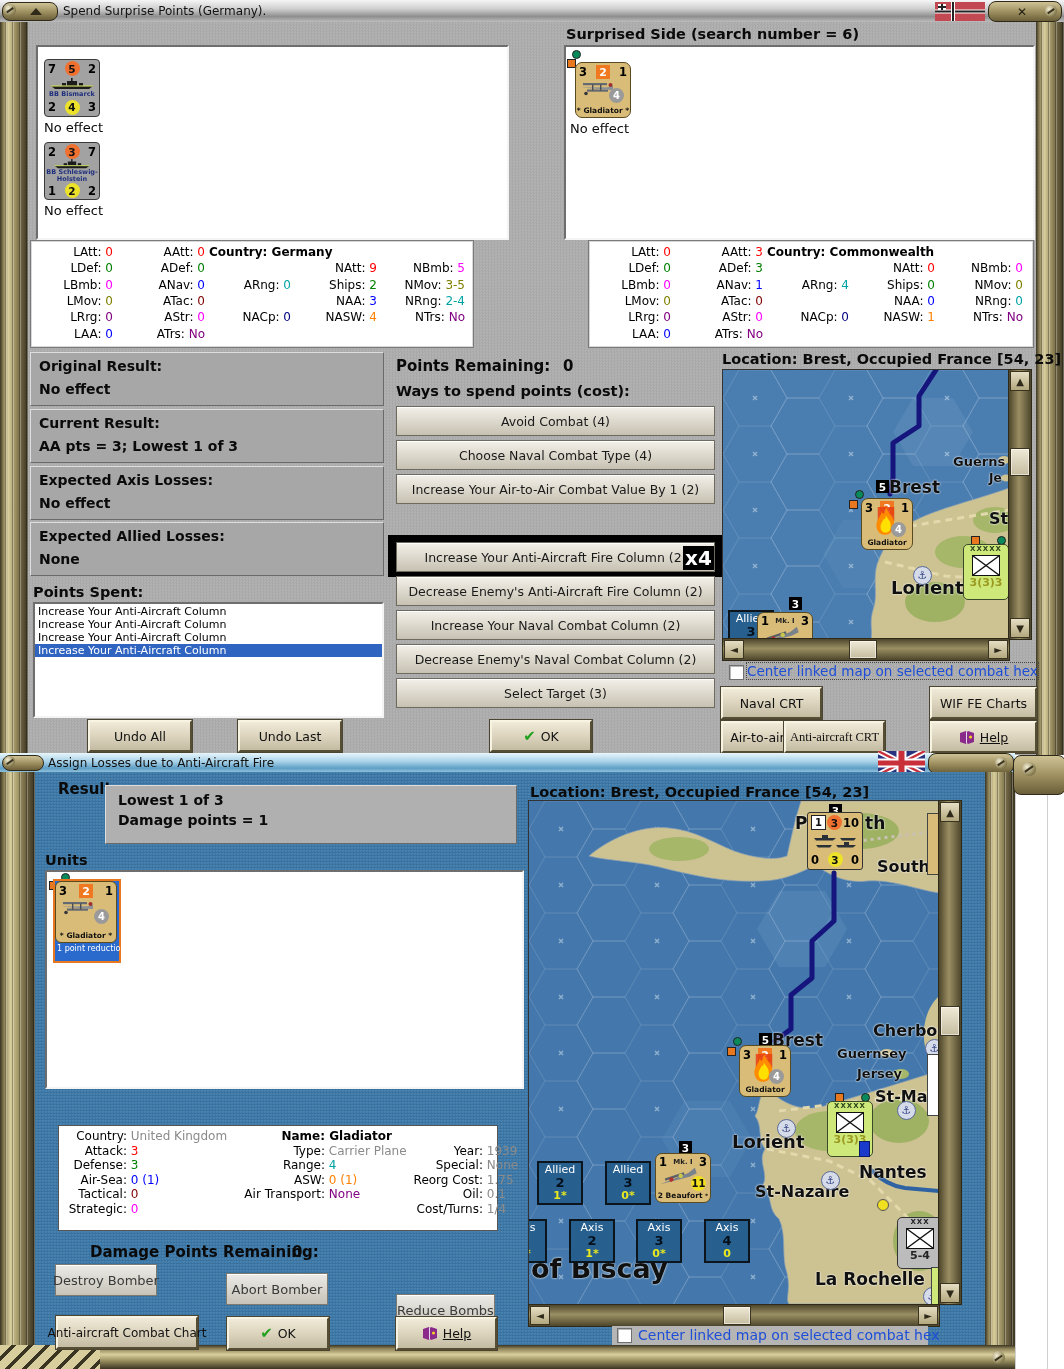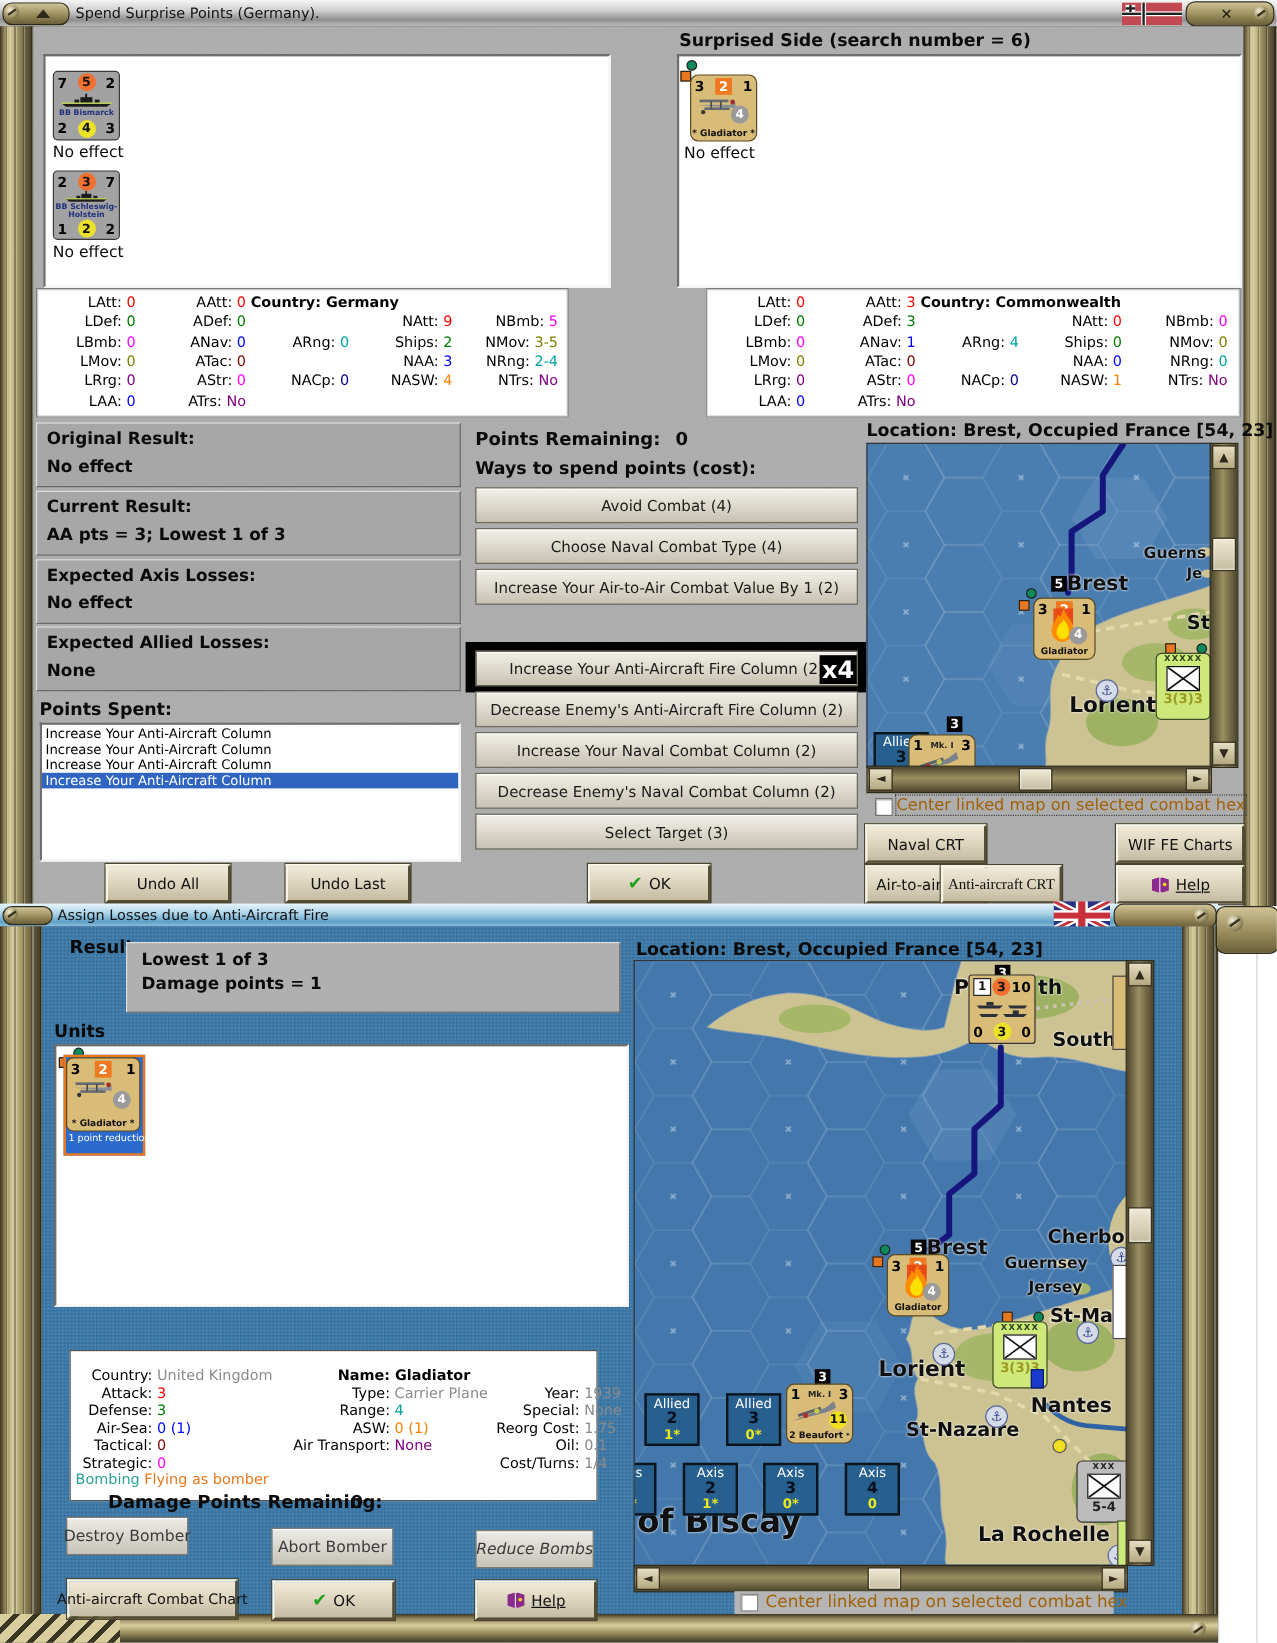--- a/index.html
+++ b/index.html
@@ -33,21 +33,21 @@
   .psitem.sel{background:#2f64c0;color:#fff;}
   
   .btn-flat{display:flex;align-items:center;justify-content:center;background:linear-gradient(180deg,#f3f0ea 0%,#ddd9cd 50%,#c6c1b2 100%);border:1px solid #6e6a5e;box-shadow:inset 0 1px 0 #fff;font-size:12.5px;color:#1a1a1a;white-space:nowrap;}
   .btn-tan{display:flex;align-items:center;justify-content:center;gap:5px;background:linear-gradient(180deg,#f0ead8 0%,#dcd4bd 50%,#c3bba2 100%);border:2px solid;border-color:#f8f4e4 #564e34 #564e34 #f8f4e4;box-shadow:0 0 0 1px #4a4430;font-size:12.5px;color:#111;white-space:nowrap;}
   .btn-gray{display:flex;align-items:center;justify-content:center;background:linear-gradient(180deg,#ecebe7 0%,#d6d3cb 60%,#c7c3b9 100%);border:1px solid #7e7a70;box-shadow:inset 0 1px 0 #fff;font-size:13px;color:#3a3a3a;white-space:nowrap;}
   .check{color:#1fa11f;font-weight:bold;font-size:15px;line-height:1;}
   .annotate-wrap{background:#000;}
   .annotate-x4{position:absolute;color:#fff;font-weight:bold;font-size:20px;font-family:"DejaVu Sans",sans-serif;}
   
   .cb{width:13px;height:13px;background:#fff;border:1px solid #707070;box-shadow:inset 1px 1px 0 #b8b8b8;}
-  .cb-label{font-size:13.5px;color:#a16207;white-space:nowrap;}
+  .cb-label{font-size:13.5px;color:#1d4ed8;white-space:nowrap;}
   .dotted{outline:1px dotted #444;}
   .cb-strip{background:#b5b5b5;}
   
   .map{overflow:hidden;background:#4a7db0;border:1px solid #333;}
   .mlabel{position:absolute;font-weight:bold;color:#101010;white-space:nowrap;text-shadow:0 0 2px rgba(255,255,255,.75),0 0 2px rgba(255,255,255,.75);}
   .badge{position:absolute;background:#000;color:#fff;font-size:10.5px;font-weight:bold;width:13px;height:13px;display:flex;align-items:center;justify-content:center;}
   .anchor{position:absolute;width:17px;height:17px;border-radius:50%;background:#d5dbe9;border:1px solid #5a6a9a;color:#3a4a8a;font-size:11px;display:flex;align-items:center;justify-content:center;}
   .portflag{position:absolute;width:9px;height:14px;background:#1a3acc;border:1px solid #0a1a66;}
   .ydot{position:absolute;width:10px;height:10px;border-radius:50%;background:#f0e020;border:1px solid #555;}
   .sliver{position:absolute;border:1px solid #444;}
@@ -83,21 +83,21 @@
   .hqbox{width:26px;height:19px;background:#fff;border:1px solid #111;margin:1px auto;position:relative;}
   .hqbox svg{position:absolute;inset:0;}
   .hqlab{font-size:11px;font-weight:bold;color:#9a9a20;line-height:12px;}
   .hq.gy .hqlab{color:#222;}
   .stack{background:#d9bc77;border:1px solid #333;border-radius:3px;display:flex;flex-direction:column;justify-content:space-between;padding:2px 0;}
   .dot{position:absolute;}
   .unitwrap{position:absolute;}
   .redstrip{background:#2a6acc;color:#fff;font-size:8px;padding:1px 2px;white-space:nowrap;}
   .fx{font-size:13px;color:#0a0a0a;position:absolute;white-space:nowrap;}
   
-  .details{background:#fff;border:1px solid #555;font-size:12px;line-height:14.5px;padding:13px 4px;}
+  .details{background:#fff;border:1px solid #555;font-size:12px;line-height:14.5px;padding:3px 4px;}
   .dcell{display:inline-block;vertical-align:top;white-space:nowrap;}
   .dlab{display:inline-block;text-align:right;color:#000;}
   .dval{color:#000;}
   .flagsvg{position:absolute;}
 </style>
 </head>
 <body>
 
 <div class="abs" style="left:0;top:0;width:1064px;height:755px;">
 
@@ -478,29 +478,28 @@
       </div>
     </div>
 
   <div class="abs details" id="details-panel" style="left:58px;top:372px;width:430px;height:98px;">
       <div style="white-space: nowrap;"><div class="dcell" style="width: 150px;"><span class="dlab" style="width: 64px;">Country:</span><span class="dval" style="color: rgb(138, 138, 138);"> United Kingdom</span></div><div class="dcell" style="width: 186px;"><span class="dlab" style="width: 112px; font-weight: bold;">Name:</span><span class="dval" style="color: rgb(0, 0, 0); font-weight: bold;"> Gladiator</span></div></div>
       <div style="white-space: nowrap;"><div class="dcell" style="width: 150px;"><span class="dlab" style="width: 64px;">Attack:</span><span class="dval" style="color: rgb(255, 0, 0);"> 3</span></div><div class="dcell" style="width: 186px;"><span class="dlab" style="width: 112px;">Type:</span><span class="dval" style="color: rgb(138, 138, 138);"> Carrier Plane</span></div><div class="dcell" style="width: 92px;"><span class="dlab" style="width: 84px;">Year:</span><span class="dval" style="color: rgb(138, 138, 138);"> 1939</span></div></div>
       <div style="white-space: nowrap;"><div class="dcell" style="width: 150px;"><span class="dlab" style="width: 64px;">Defense:</span><span class="dval" style="color: rgb(0, 128, 0);"> 3</span></div><div class="dcell" style="width: 186px;"><span class="dlab" style="width: 112px;">Range:</span><span class="dval" style="color: rgb(0, 163, 163);"> 4</span></div><div class="dcell" style="width: 92px;"><span class="dlab" style="width: 84px;">Special:</span><span class="dval" style="color: rgb(138, 138, 138);"> None</span></div></div>
       <div style="white-space: nowrap;"><div class="dcell" style="width: 150px;"><span class="dlab" style="width: 64px;">Air-Sea:</span><span class="dval" style="color: rgb(0, 0, 255);"> 0 (1)</span></div><div class="dcell" style="width: 186px;"><span class="dlab" style="width: 112px;">ASW:</span><span class="dval" style="color: rgb(255, 128, 0);"> 0 (1)</span></div><div class="dcell" style="width: 92px;"><span class="dlab" style="width: 84px;">Reorg Cost:</span><span class="dval" style="color: rgb(138, 138, 138);"> 1.75</span></div></div>
       <div style="white-space: nowrap;"><div class="dcell" style="width: 150px;"><span class="dlab" style="width: 64px;">Tactical:</span><span class="dval" style="color: rgb(128, 0, 0);"> 0</span></div><div class="dcell" style="width: 186px;"><span class="dlab" style="width: 112px;">Air Transport:</span><span class="dval" style="color: rgb(128, 0, 128);"> None</span></div><div class="dcell" style="width: 92px;"><span class="dlab" style="width: 84px;">Oil:</span><span class="dval" style="color: rgb(138, 138, 138);"> 0.1</span></div></div>
       <div style="white-space: nowrap;"><div class="dcell" style="width: 150px;"><span class="dlab" style="width: 64px;">Strategic:</span><span class="dval" style="color: rgb(255, 0, 255);"> 0</span></div><div class="dcell" style="width: 186px;"></div><div class="dcell" style="width: 92px;"><span class="dlab" style="width: 84px;">Cost/Turns:</span><span class="dval" style="color: rgb(138, 138, 138);"> 1/4</span></div></div>
-      <div><span style="color: rgb(42, 161, 152);">Bombing</span><span style="color: rgb(232, 120, 32);"> Flying as bomber</span></div>
     </div>
 
   <div class="abs heading" style="left:90px;top:490px;font-size:15px;">Damage Points Remaining:</div>
   <div class="abs heading" style="left:292px;top:490px;font-size:15px;">0</div>
 
   <div class="abs btn-gray" style="left:55px;top:511px;width:100px;height:30px;">Destroy Bomber</div>
   <div class="abs btn-gray" style="left:226px;top:520px;width:100px;height:30px;">Abort Bomber</div>
-  <div class="abs btn-gray" style="left:396px;top:522px;width:97px;height:30px;font-style:italic;">Reduce Bombs</div>
+  <div class="abs btn-gray" style="left:396px;top:541px;width:97px;height:30px;">Reduce Bombs</div>
 
   <div class="abs btn-tan" style="left:56px;top:563px;width:138px;height:29px;font-size:12px;">Anti-aircraft Combat Chart</div>
   <div class="abs btn-tan" style="left:227px;top:564px;width:98px;height:29px;">
     <span class="check">✔</span>
     <span>OK</span>
   </div>
   <div class="abs btn-tan" style="left:396px;top:564px;width:97px;height:29px;">
     <svg width="16" height="13" viewBox="0 0 16 13">
         <path d="M1,2 L7,0 L8,1 L9,0 L15,2 L15,11 L9,13 L8,12 L7,13 L1,11 Z" fill="#8a2a8a"></path>
         <path d="M7,0 L8,1 L8,12 L7,13 Z" fill="#e8d8f0"></path>

